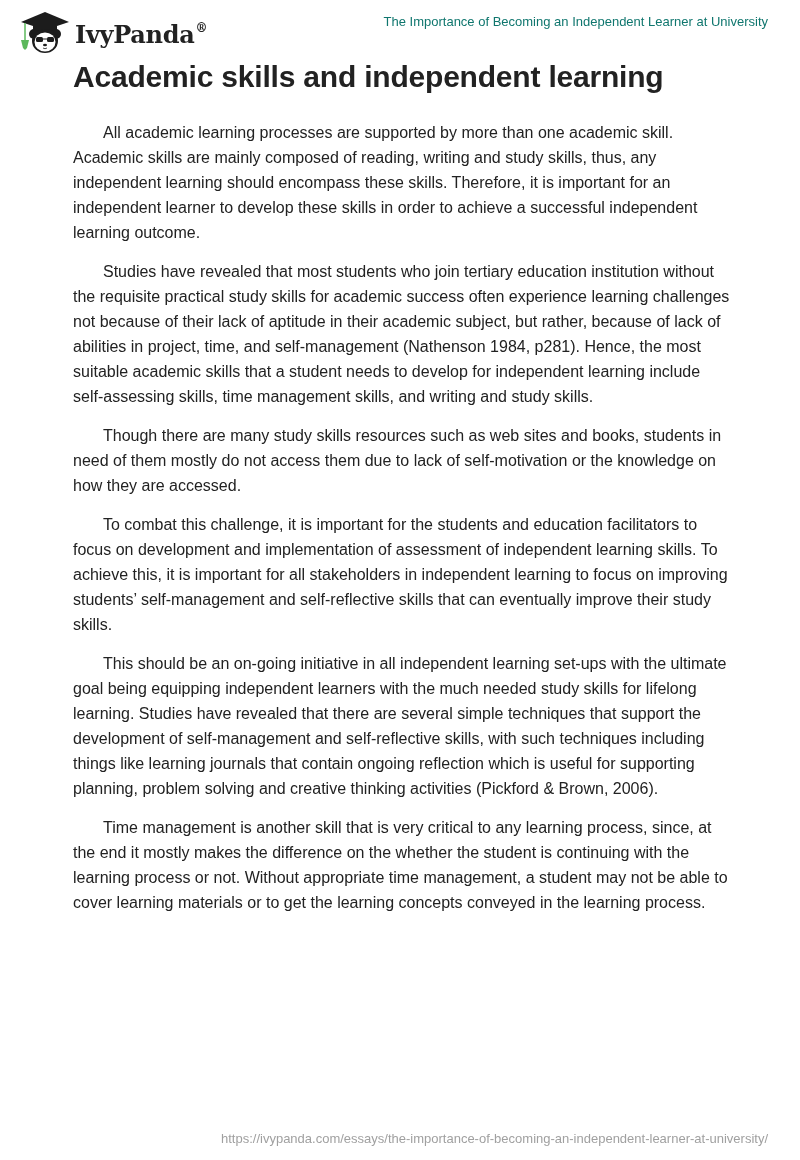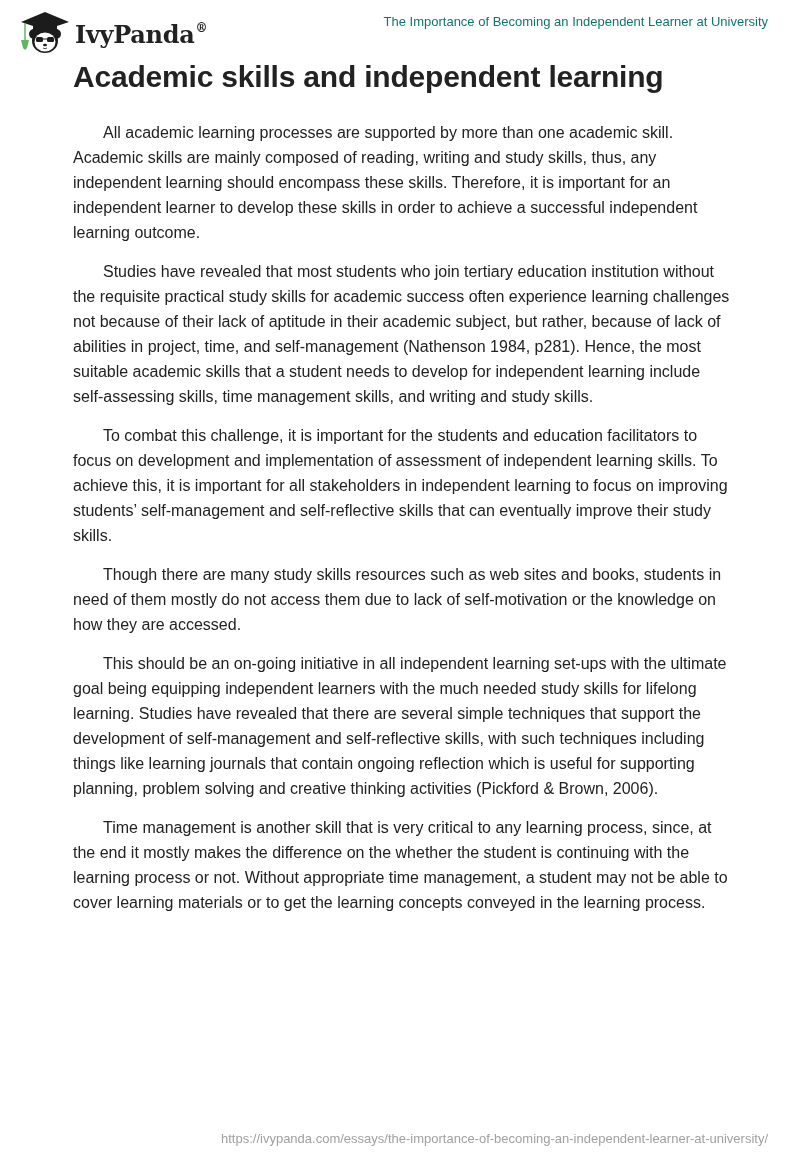--- a/index.html
+++ b/index.html
@@ -43,19 +43,19 @@
     <span class="logo-text"><span>IvyPanda</span><span class="logo-reg">®</span></span>
   </div>
   <div class="doc-title">The Importance of Becoming an Independent Learner at University</div>
 </div>
 
 <h1>Academic skills and independent learning</h1>
 
 <div class="content">
   <p>All academic learning processes are supported by more than one academic skill. Academic skills are mainly composed of reading, writing and study skills, thus, any independent learning should encompass these skills. Therefore, it is important for an independent learner to develop these skills in order to achieve a successful independent learning outcome.</p>
   <p>Studies have revealed that most students who join tertiary education institution without the requisite practical study skills for academic success often experience learning challenges not because of their lack of aptitude in their academic subject, but rather, because of lack of abilities in project, time, and self-management (Nathenson 1984, p281). Hence, the most suitable academic skills that a student needs to develop for independent learning include self-assessing skills, time management skills, and writing and study skills.</p>
+  <p>Though there are many study skills resources such as web sites and books, students in need of them mostly do not access them due to lack of self-motivation or the knowledge on how they are accessed.</p>
   <p>To combat this challenge, it is important for the students and education facilitators to focus on development and implementation of assessment of independent learning skills. To achieve this, it is important for all stakeholders in independent learning to focus on improving students’ self-management and self-reflective skills that can eventually improve their study skills.</p>
-  <p>Though there are many study skills resources such as web sites and books, students in need of them mostly do not access them due to lack of self-motivation or the knowledge on how they are accessed.</p>
   <p>This should be an on-going initiative in all independent learning set-ups with the ultimate goal being equipping independent learners with the much needed study skills for lifelong learning. Studies have revealed that there are several simple techniques that support the development of self-management and self-reflective skills, with such techniques including things like learning journals that contain ongoing reflection which is useful for supporting planning, problem solving and creative thinking activities (Pickford &amp; Brown, 2006).</p>
   <p>Time management is another skill that is very critical to any learning process, since, at the end it mostly makes the difference on the whether the student is continuing with the learning process or not. Without appropriate time management, a student may not be able to cover learning materials or to get the learning concepts conveyed in the learning process.</p>
 </div>
 
 <div class="footer-url">https://ivypanda.com/essays/the-importance-of-becoming-an-independent-learner-at-university/</div>
 
 </body></html>

